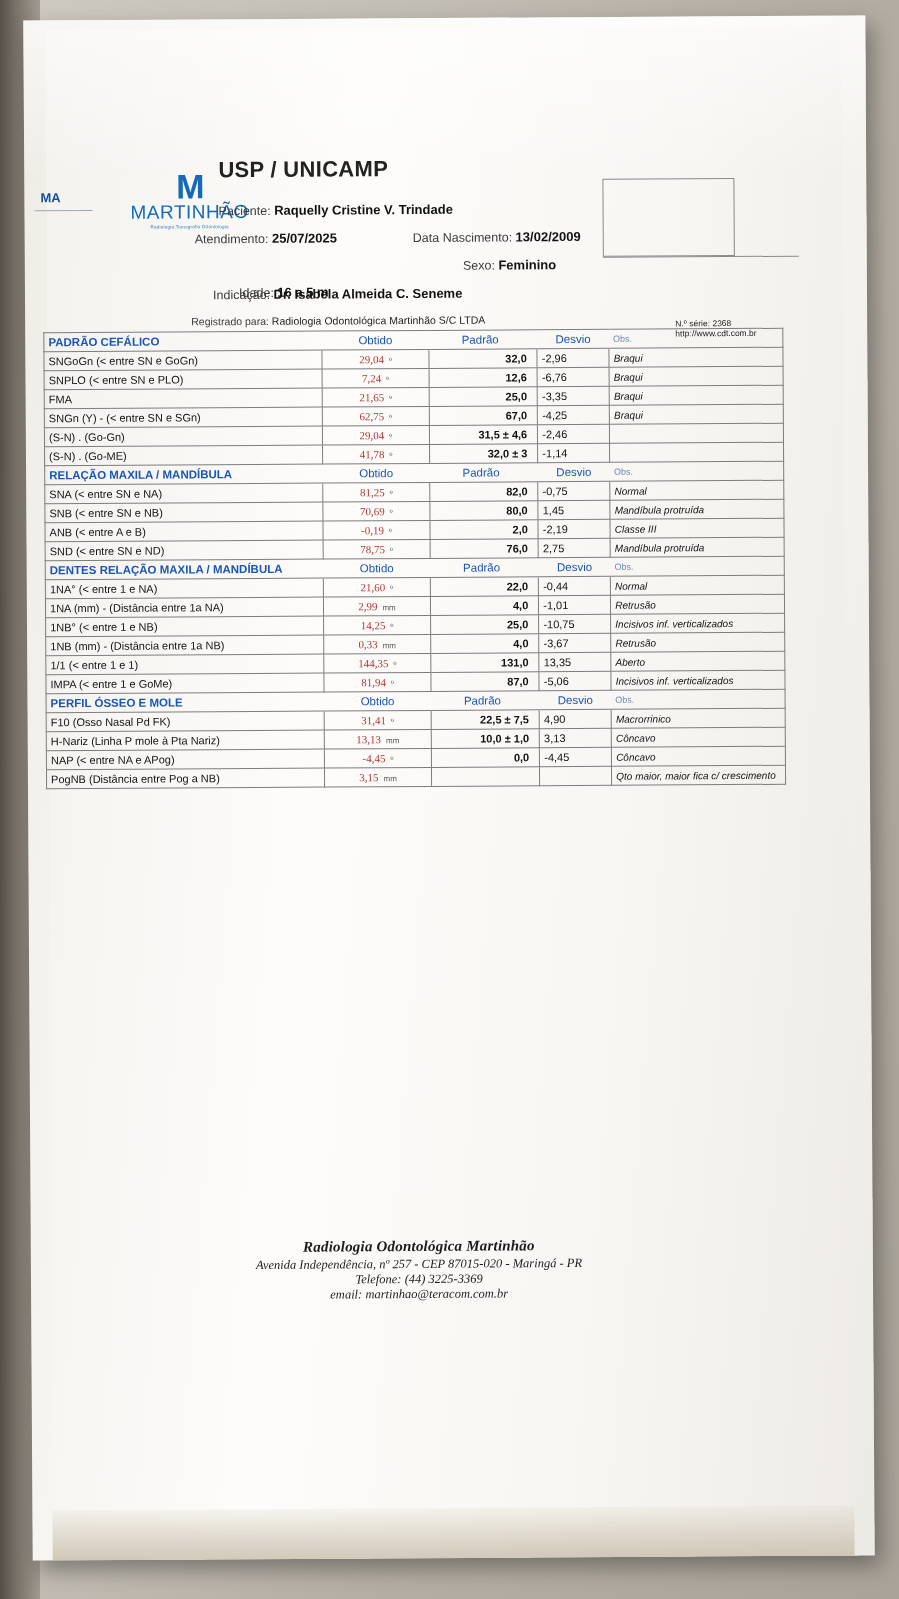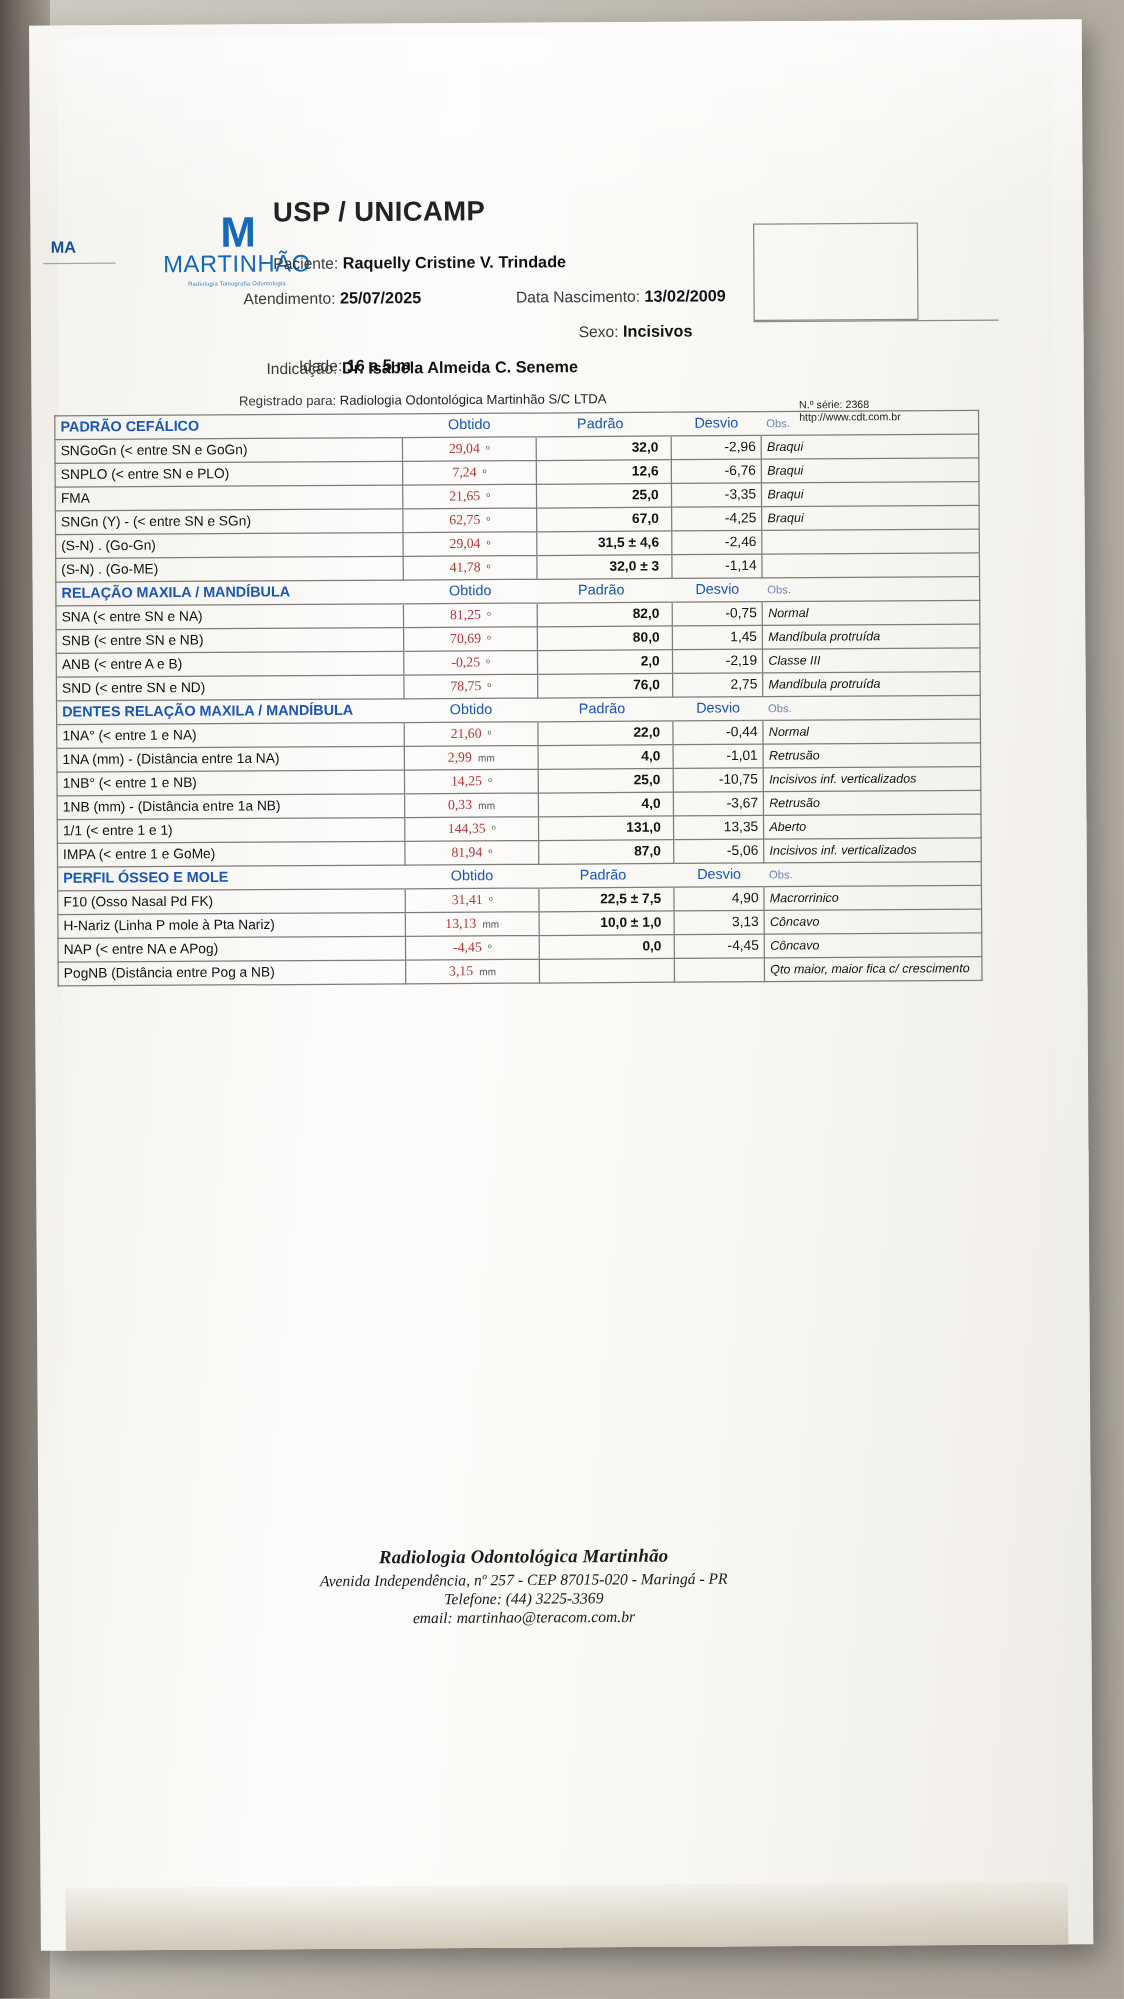--- a/index.html
+++ b/index.html
@@ -63,29 +63,29 @@
   .field { position:absolute; font-size:12.5px; color:#333; }
   .field .lbl { color:#3a3a3a; }
   .field .val { font-weight:bold; color:#111; font-size:13px; }
 
   .regbox {
     position:absolute; left:560px; top:50px; width:132px; height:78px;
     border:1px solid #8a8a8a;
   }
   .regline { position:absolute; left:560px; top:128px; width:196px; border-top:1px solid #8a8a8a; }
   .serie { position:absolute; right:-6px; top:134px; font-size:8.5px; color:#222; text-align:left; width:150px;}
-  .serie div { line-height:10px; }
+  .serie div { line-height:10px;margin-left:36px; }
 
   
   table { position:absolute; left:0; top:200px; width:740px; border-collapse:collapse; }
   td { border:1px solid #7d7d7d; font-size:11px; padding:1px 4px; height:19px; color:#111; }
   td.c1 { width:278px; }
   td.c2 { width:108px; text-align:center; }
   td.c3 { width:108px; text-align:right; padding-right:10px; font-weight:bold; }
-  td.c4 { width:72px; text-align:right; }
+  td.c4 { width:72px; text-align:left; }
   td.c5 { width:174px; font-style:italic; font-size:10px; }
 
   tr.sec td { border:none; border-top:1px solid #7d7d7d; border-bottom:1px solid #7d7d7d;
               color:#1a56b5; font-weight:bold; font-size:11.5px; }
   tr.sec td.c1 { border-left:1px solid #7d7d7d; }
   tr.sec td.c5 { border-right:1px solid #7d7d7d; font-style:normal; font-weight:normal; font-size:9px; color:#6f86b5;}
   tr.sec td.c2, tr.sec td.c3, tr.sec td.c4 { font-weight:normal; text-align:center; }
 
   .blue { color:#1a56b5; }
   .obt { color:#b03a3a; }
@@ -142,21 +142,21 @@
     <span class="lbl">Data Nascimento:</span>
     <span class="val">13/02/2009</span>
   </div>
 
   <div class="field" style="left:196px; top:128px;margin-top:26px;">
     <span class="lbl">Idade:</span>
     <span class="val">16 a 5 m</span>
   </div>
   <div class="field" style="left:420px; top:128px;">
     <span class="lbl">Sexo:</span>
-    <span class="val">Incisivos</span>
+    <span class="val">Feminino</span>
   </div>
 
   <div class="field" style="left:170px; top:156px;">
     <span class="lbl">Indicação:</span>
     <span class="val">Dr. Isabela Almeida C. Seneme</span>
   </div>
 
   <div class="field" style="left:148px; top:184px; font-size:10.5px;">
     <span class="lbl">Registrado para:</span>
     <span style="font-size:10.5px; color:#222;">Radiologia Odontológica Martinhão S/C LTDA</span>
@@ -236,21 +236,21 @@
         </tr>
         <tr>
           <td class="c1">SNB  (&lt; entre SN e NB)</td>
           <td class="c2"><span class="obt handwr">70,69</span><span class="unit">º</span></td>
           <td class="c3">80,0</td>
           <td class="c4">1,45</td>
           <td class="c5">Mandíbula protruída</td>
         </tr>
         <tr>
           <td class="c1">ANB  (&lt; entre A e B)</td>
-          <td class="c2"><span class="obt handwr">-0,25</span><span class="unit">º</span></td>
+          <td class="c2"><span class="obt handwr">-0,19</span><span class="unit">º</span></td>
           <td class="c3">2,0</td>
           <td class="c4">-2,19</td>
           <td class="c5">Classe III</td>
         </tr>
         <tr>
           <td class="c1">SND  (&lt; entre SN e ND)</td>
           <td class="c2"><span class="obt handwr">78,75</span><span class="unit">º</span></td>
           <td class="c3">76,0</td>
           <td class="c4">2,75</td>
           <td class="c5">Mandíbula protruída</td>

